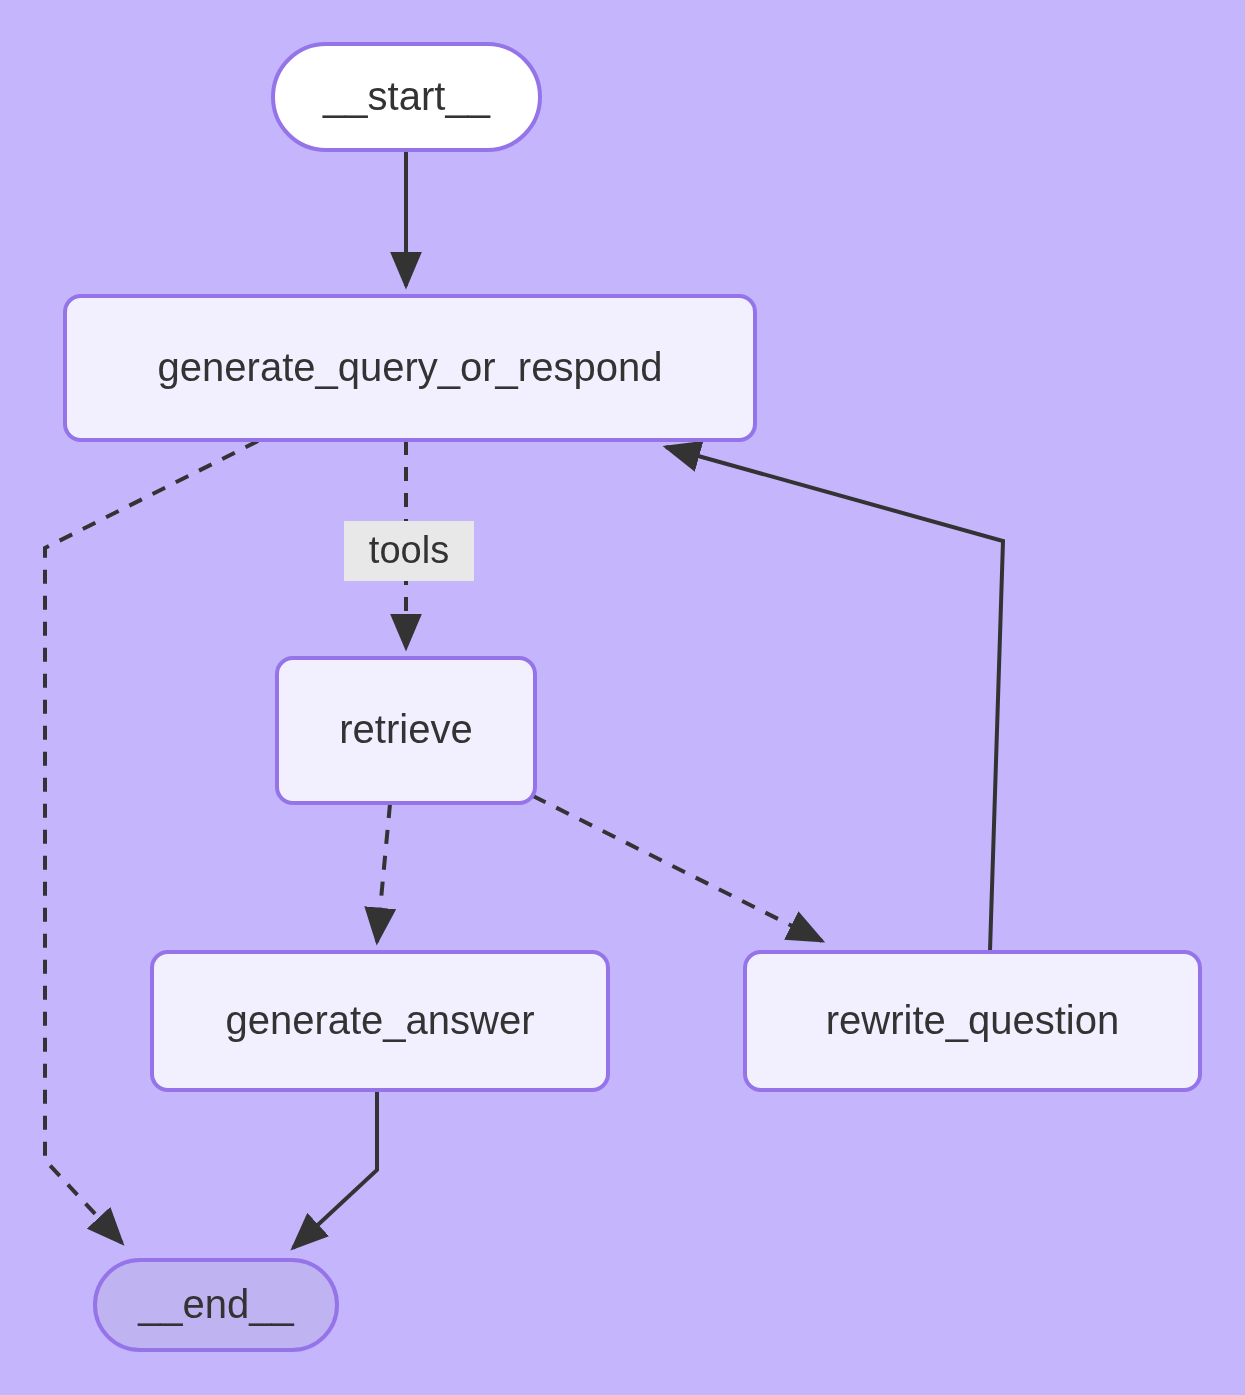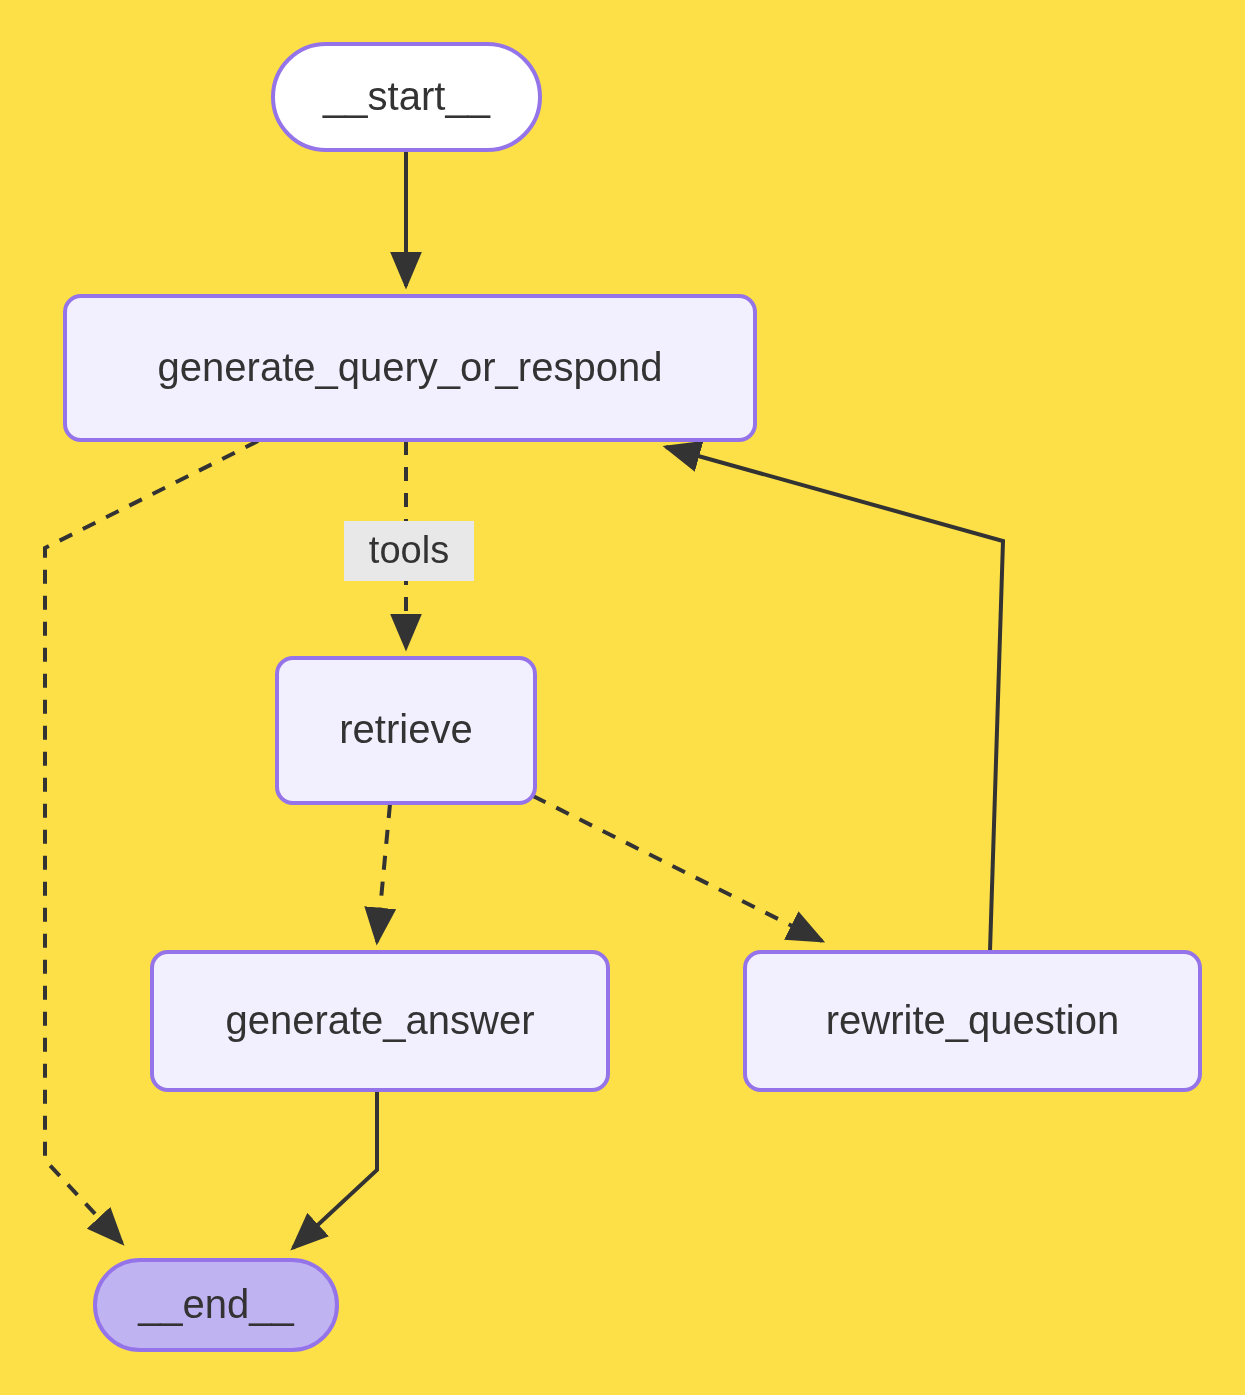--- a/index.html
+++ b/index.html
@@ -56,21 +56,21 @@
     font-family: "Liberation Sans", "DejaVu Sans", sans-serif;
     font-size: 38px;
     fill: #333333;
     text-anchor: middle;
     dominant-baseline: middle;
   }
 </style>
 </head>
 <body>
 
-<div id="graph-root" style="background: #fde047;">
+<div id="graph-root" style="background: #c4b5fd;">
   <svg id="flow" viewBox="0 0 1245 1395" xmlns="http://www.w3.org/2000/svg">
     <defs>
       <marker id="arrowhead" markerWidth="10" markerHeight="8" refX="8.6" refY="4" orient="auto" markerUnits="strokeWidth">
         <path d="M 0 0 L 9.5 4 L 0 8 Z" fill="#333333"></path>
       </marker>
     </defs>
 
     <g id="edges-layer">
         <path d="M 406 150 L 406 286" class="edge-line" stroke="#333333" marker-end="url(#arrowhead)"></path>
         <path d="M 258 441 L 45 548 L 45 1160 L 122 1243" class="edge-line edge-dashed" stroke="#333333" marker-end="url(#arrowhead)"></path>

